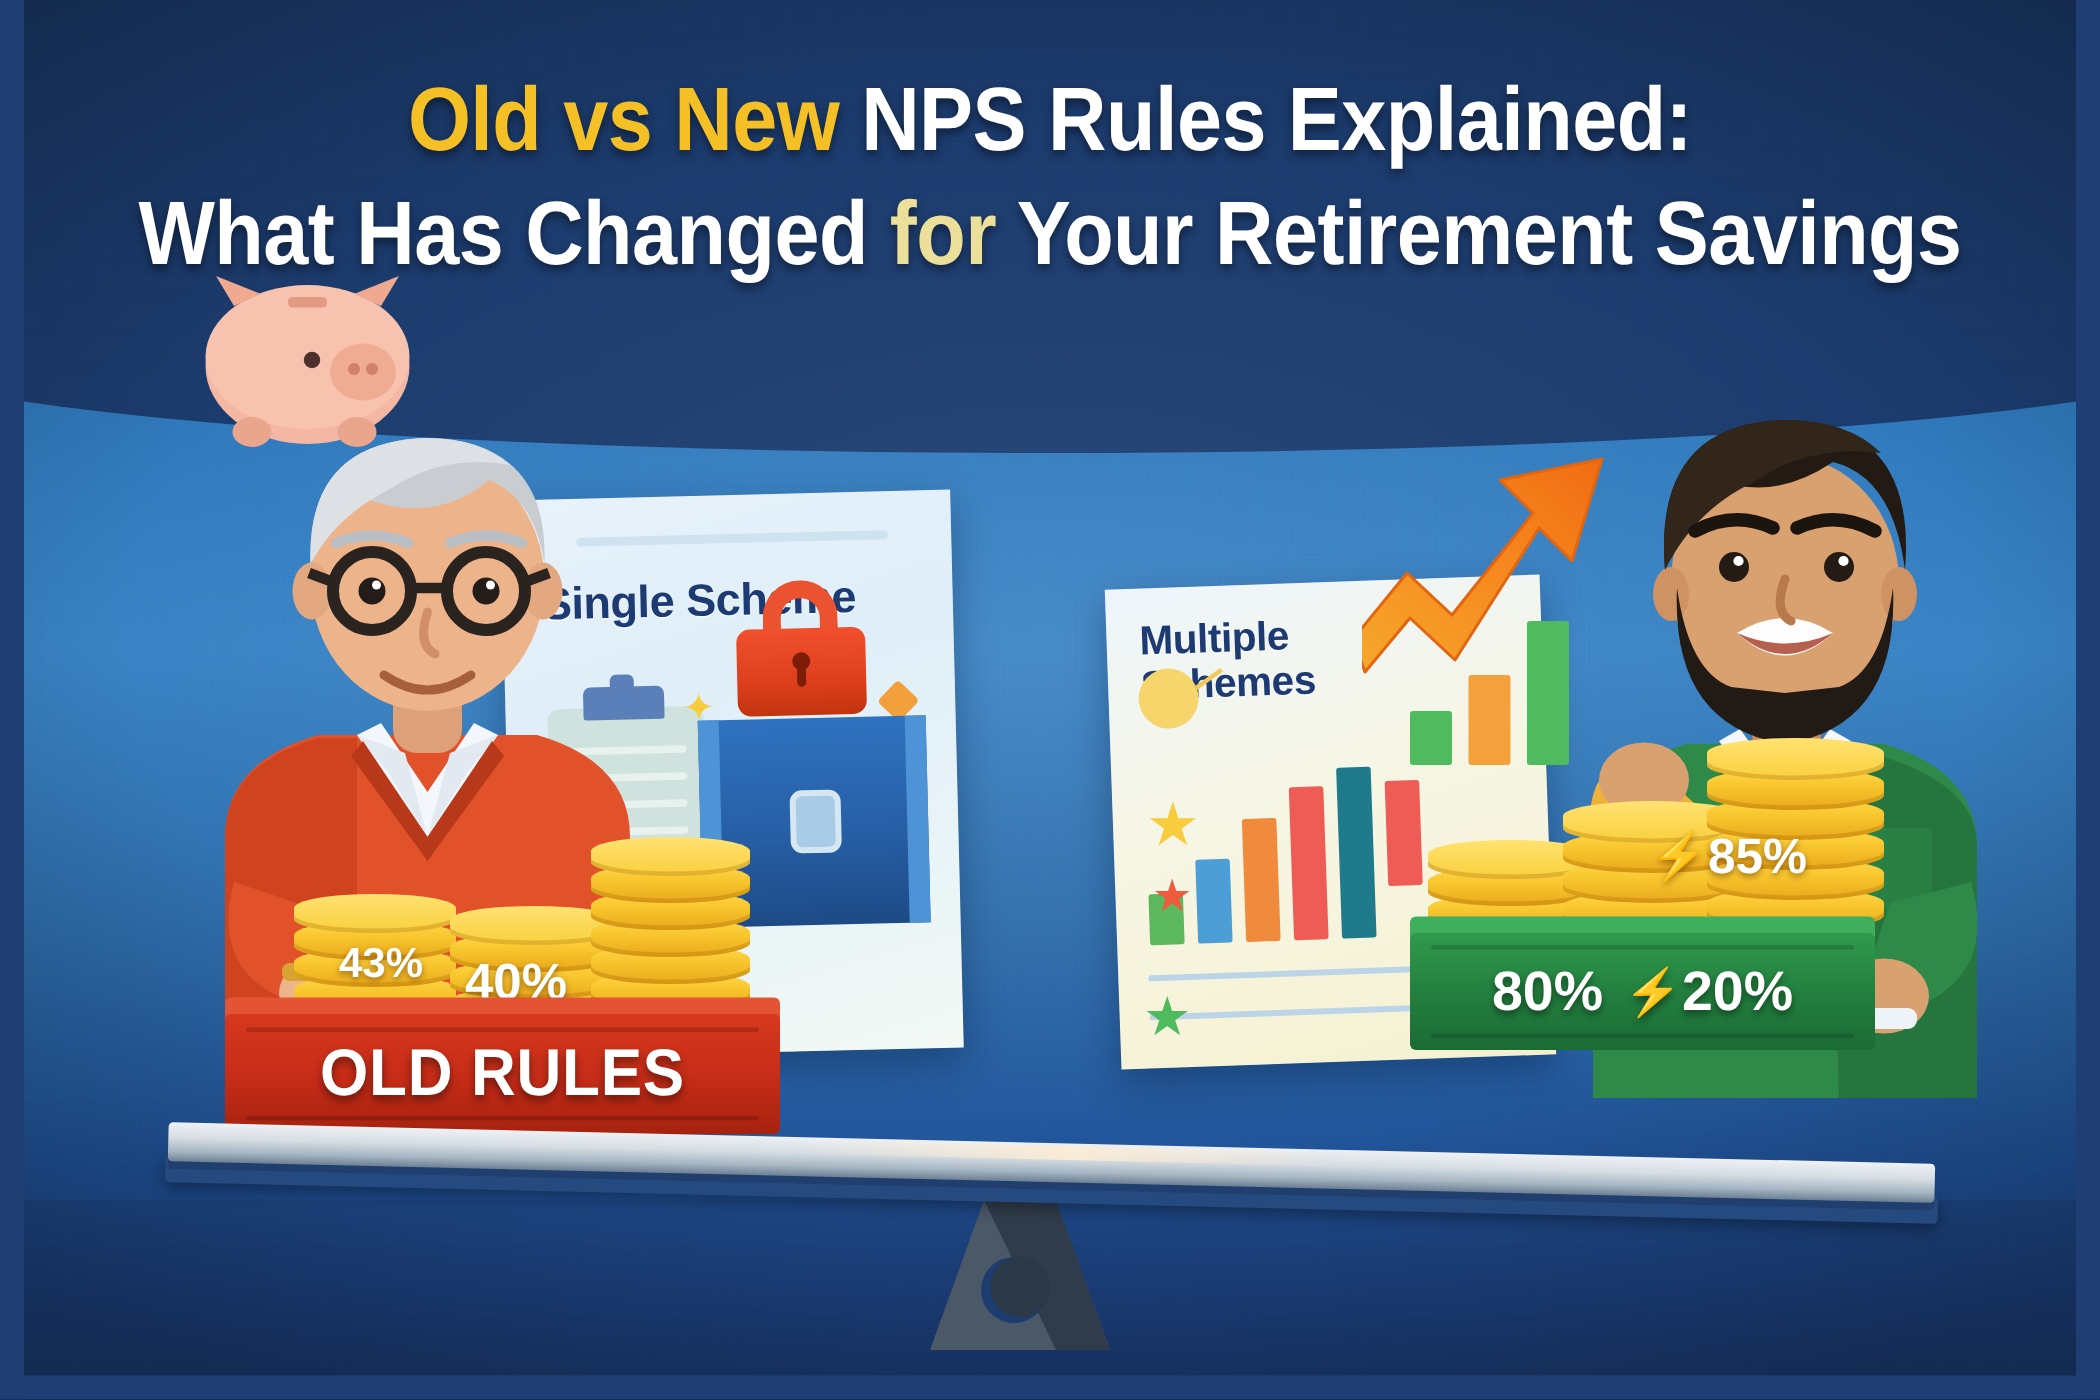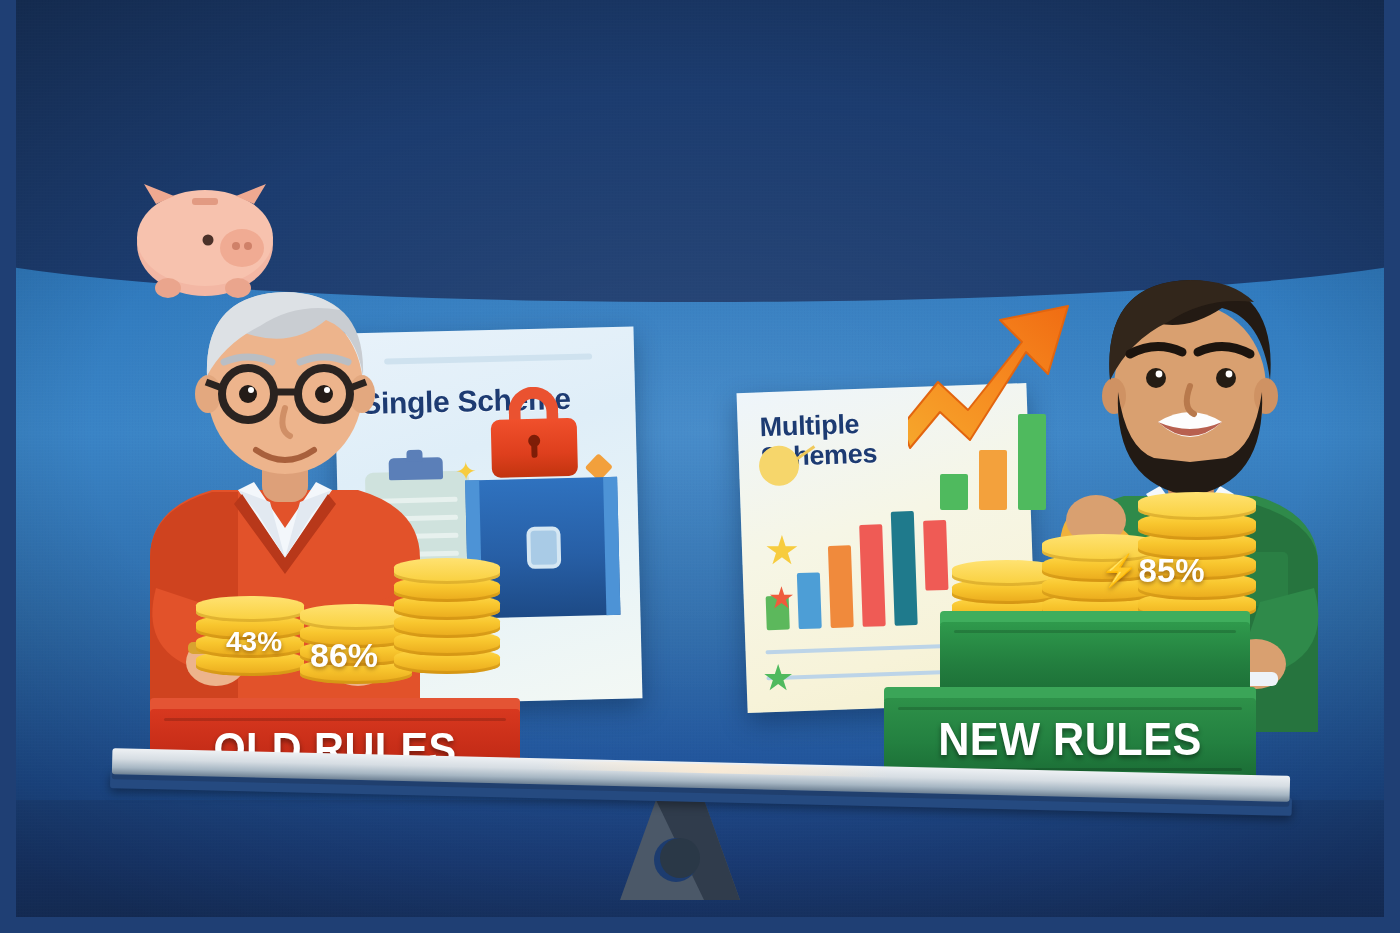--- a/index.html
+++ b/index.html
@@ -164,21 +164,21 @@
   .block{position:absolute;z-index:25;}
   .blk-face{position:absolute;inset:0;border-radius:4px;}
   .blk-top{position:absolute;left:0;right:0;top:-11px;height:14px;border-radius:4px 4px 0 0;}
   .blk-txt{
     position:absolute;left:0;right:0;top:50%;transform:translateY(-50%);
     text-align:center;color:#fff;font-weight:bold;
     text-shadow:0 3px 6px rgba(0,0,0,.45);letter-spacing:.5px;
   }
   .blk-rule{position:absolute;left:14px;right:14px;height:3px;border-radius:2px;background:rgba(0,0,0,.16);}
 
-  .red-main{left:150px;top:676px;width:370px;height:80px;margin-top:33px;}
+  .red-main{left:150px;top:676px;width:370px;height:80px;}
   .red-main .blk-face{background:linear-gradient(180deg,#d8381f 0%,#c52c17 55%,#a6220f 100%);}
   .red-main .blk-top{background:#e45434;}
   .red-main .blk-txt{font-size:44px;transform:translateY(-50%) scaleX(.94);}
 
   .grn-main{left:884px;top:698px;width:372px;height:82px;}
   .grn-main .blk-face{background:linear-gradient(180deg,#2e9149 0%,#238040 55%,#1a6b34 100%);}
   .grn-main .blk-top{background:#3ba558;}
   .grn-main .blk-txt{font-size:46px;transform:translateY(-50%) scaleX(.94);}
 
   .grn-mid{left:940px;top:622px;width:310px;height:78px;}
@@ -197,20 +197,28 @@
 <body>
 
 <div class="stage">
 
   <div class="bg-deep"></div>
   <div class="bg-lower"></div>
   <div class="bg-curve"></div>
   <div class="bg-floor"></div>
   <div class="bg-vign"></div>
 
+  <div class="titlewrap">
+    <div class="title-l1">
+      <span class="hl-gold">Old vs New</span><span> NPS Rules Explained:</span>
+    </div>
+    <div class="title-l2">
+      <span>What Has Changed </span><span class="hl-cream">for</span><span> Your Retirement Savings</span>
+    </div>
+  </div>
 
   <div class="paper paper-left">
     <div class="prule"></div>
     <div class="paper-label pl-left">Single Scheme</div>
 
     <div class="clip">
       <div class="clip-top"></div>
       <div class="clip-knob"></div>
       <div class="clip-line" style="top:26px"></div>
       <div class="clip-line" style="top:44px"></div>
@@ -397,21 +405,21 @@
     <div class="coin coin-top" style="left:104px;top:20px;width:112px;height:26px;"></div>
 
     <div class="coin" style="left:198px;top:64px;width:106px;height:26px;"></div>
     <div class="coin" style="left:198px;top:46px;width:106px;height:26px;"></div>
     <div class="coin" style="left:198px;top:28px;width:106px;height:26px;"></div>
     <div class="coin" style="left:198px;top:10px;width:106px;height:26px;"></div>
     <div class="coin" style="left:198px;top:-8px;width:106px;height:26px;"></div>
     <div class="coin coin-top" style="left:198px;top:-26px;width:106px;height:26px;"></div>
   </div>
   <div class="coin-lbl" style="left:226px;top:626px;font-size:28px;">43%</div>
-  <div class="coin-lbl" style="left:310px;top:636px;font-size:34px;">86%</div>
+  <div class="coin-lbl" style="left:310px;top:636px;font-size:34px;">40%</div>
 
   <div class="coins" style="left:952px;top:496px;width:310px;height:130px;">
     <div class="coin" style="left:0;top:100px;width:110px;height:26px;"></div>
     <div class="coin" style="left:0;top:82px;width:110px;height:26px;"></div>
     <div class="coin coin-top" style="left:0;top:64px;width:110px;height:26px;"></div>
 
     <div class="coin" style="left:90px;top:98px;width:120px;height:28px;"></div>
     <div class="coin" style="left:90px;top:78px;width:120px;height:28px;"></div>
     <div class="coin" style="left:90px;top:58px;width:120px;height:28px;"></div>
     <div class="coin coin-top" style="left:90px;top:38px;width:120px;height:28px;"></div>
@@ -425,37 +433,34 @@
   </div>
   <div class="coin-lbl" style="left:1100px;top:552px;font-size:33px;">
     <span class="boltglyph">⚡</span><span>85%</span>
   </div>
 
   <div class="block grn-mid">
     <div class="blk-top"></div>
     <div class="blk-face"></div>
     <div class="blk-rule" style="top:8px"></div>
     <div class="blk-rule" style="bottom:8px"></div>
+    <div class="pct-row">
+      <span>80%</span>
+      <span><span class="boltglyph">⚡</span><span>20%</span></span>
+    </div>
   </div>
 
   <div class="block red-main">
     <div class="blk-top"></div>
     <div class="blk-face"></div>
     <div class="blk-rule" style="top:9px"></div>
     <div class="blk-rule" style="bottom:9px"></div>
     <div class="blk-txt">OLD RULES</div>
   </div>
 
-  <div class="block grn-main">
-    <div class="blk-top"></div>
-    <div class="blk-face"></div>
-    <div class="blk-rule" style="top:9px"></div>
-    <div class="blk-rule" style="bottom:9px"></div>
-    <div class="blk-txt">NEW RULES</div>
-  </div>
 
   <div class="beam-under"></div>
   <div class="beam">
     <div class="beam-sheen"></div>
   </div>
 
   <div class="fulcrum">
     <svg viewBox="0 0 160 106">
       <path d="M56 0 L104 0 L140 100 L20 100 Z" fill="#4b5868"></path>
       <path d="M56 0 L104 0 L140 100 L104 100 Z" fill="#303c4c"></path>

